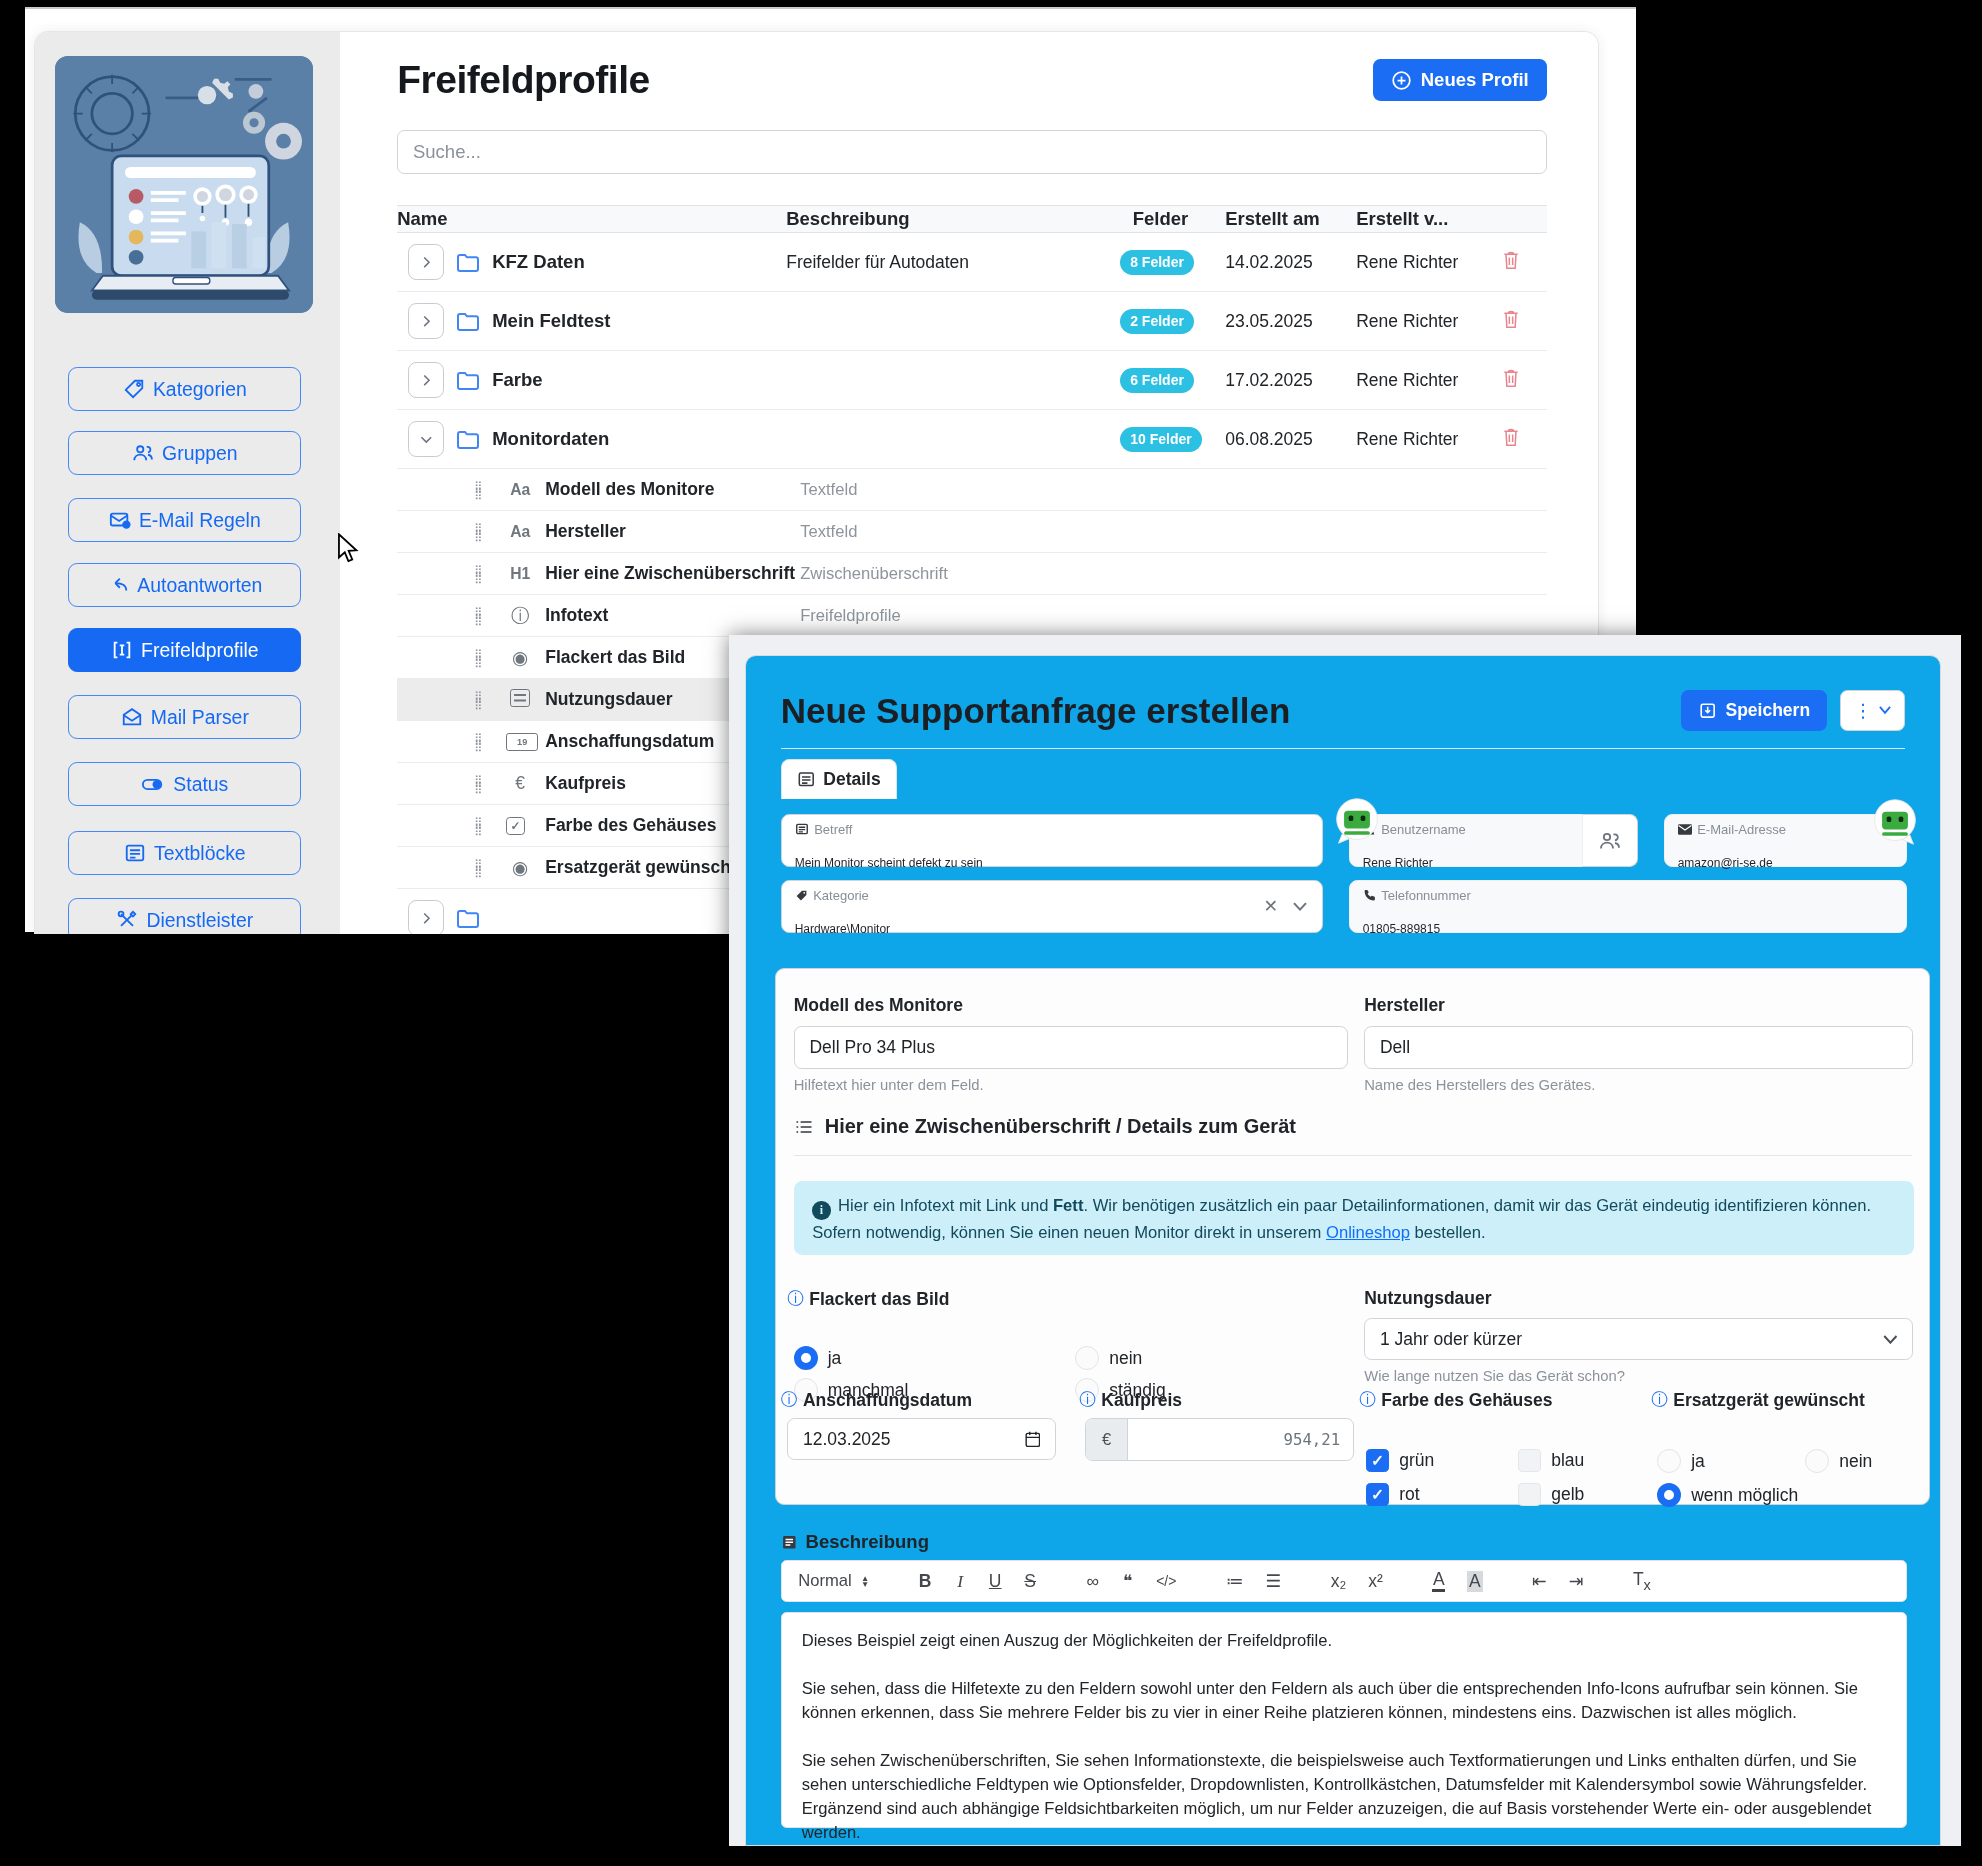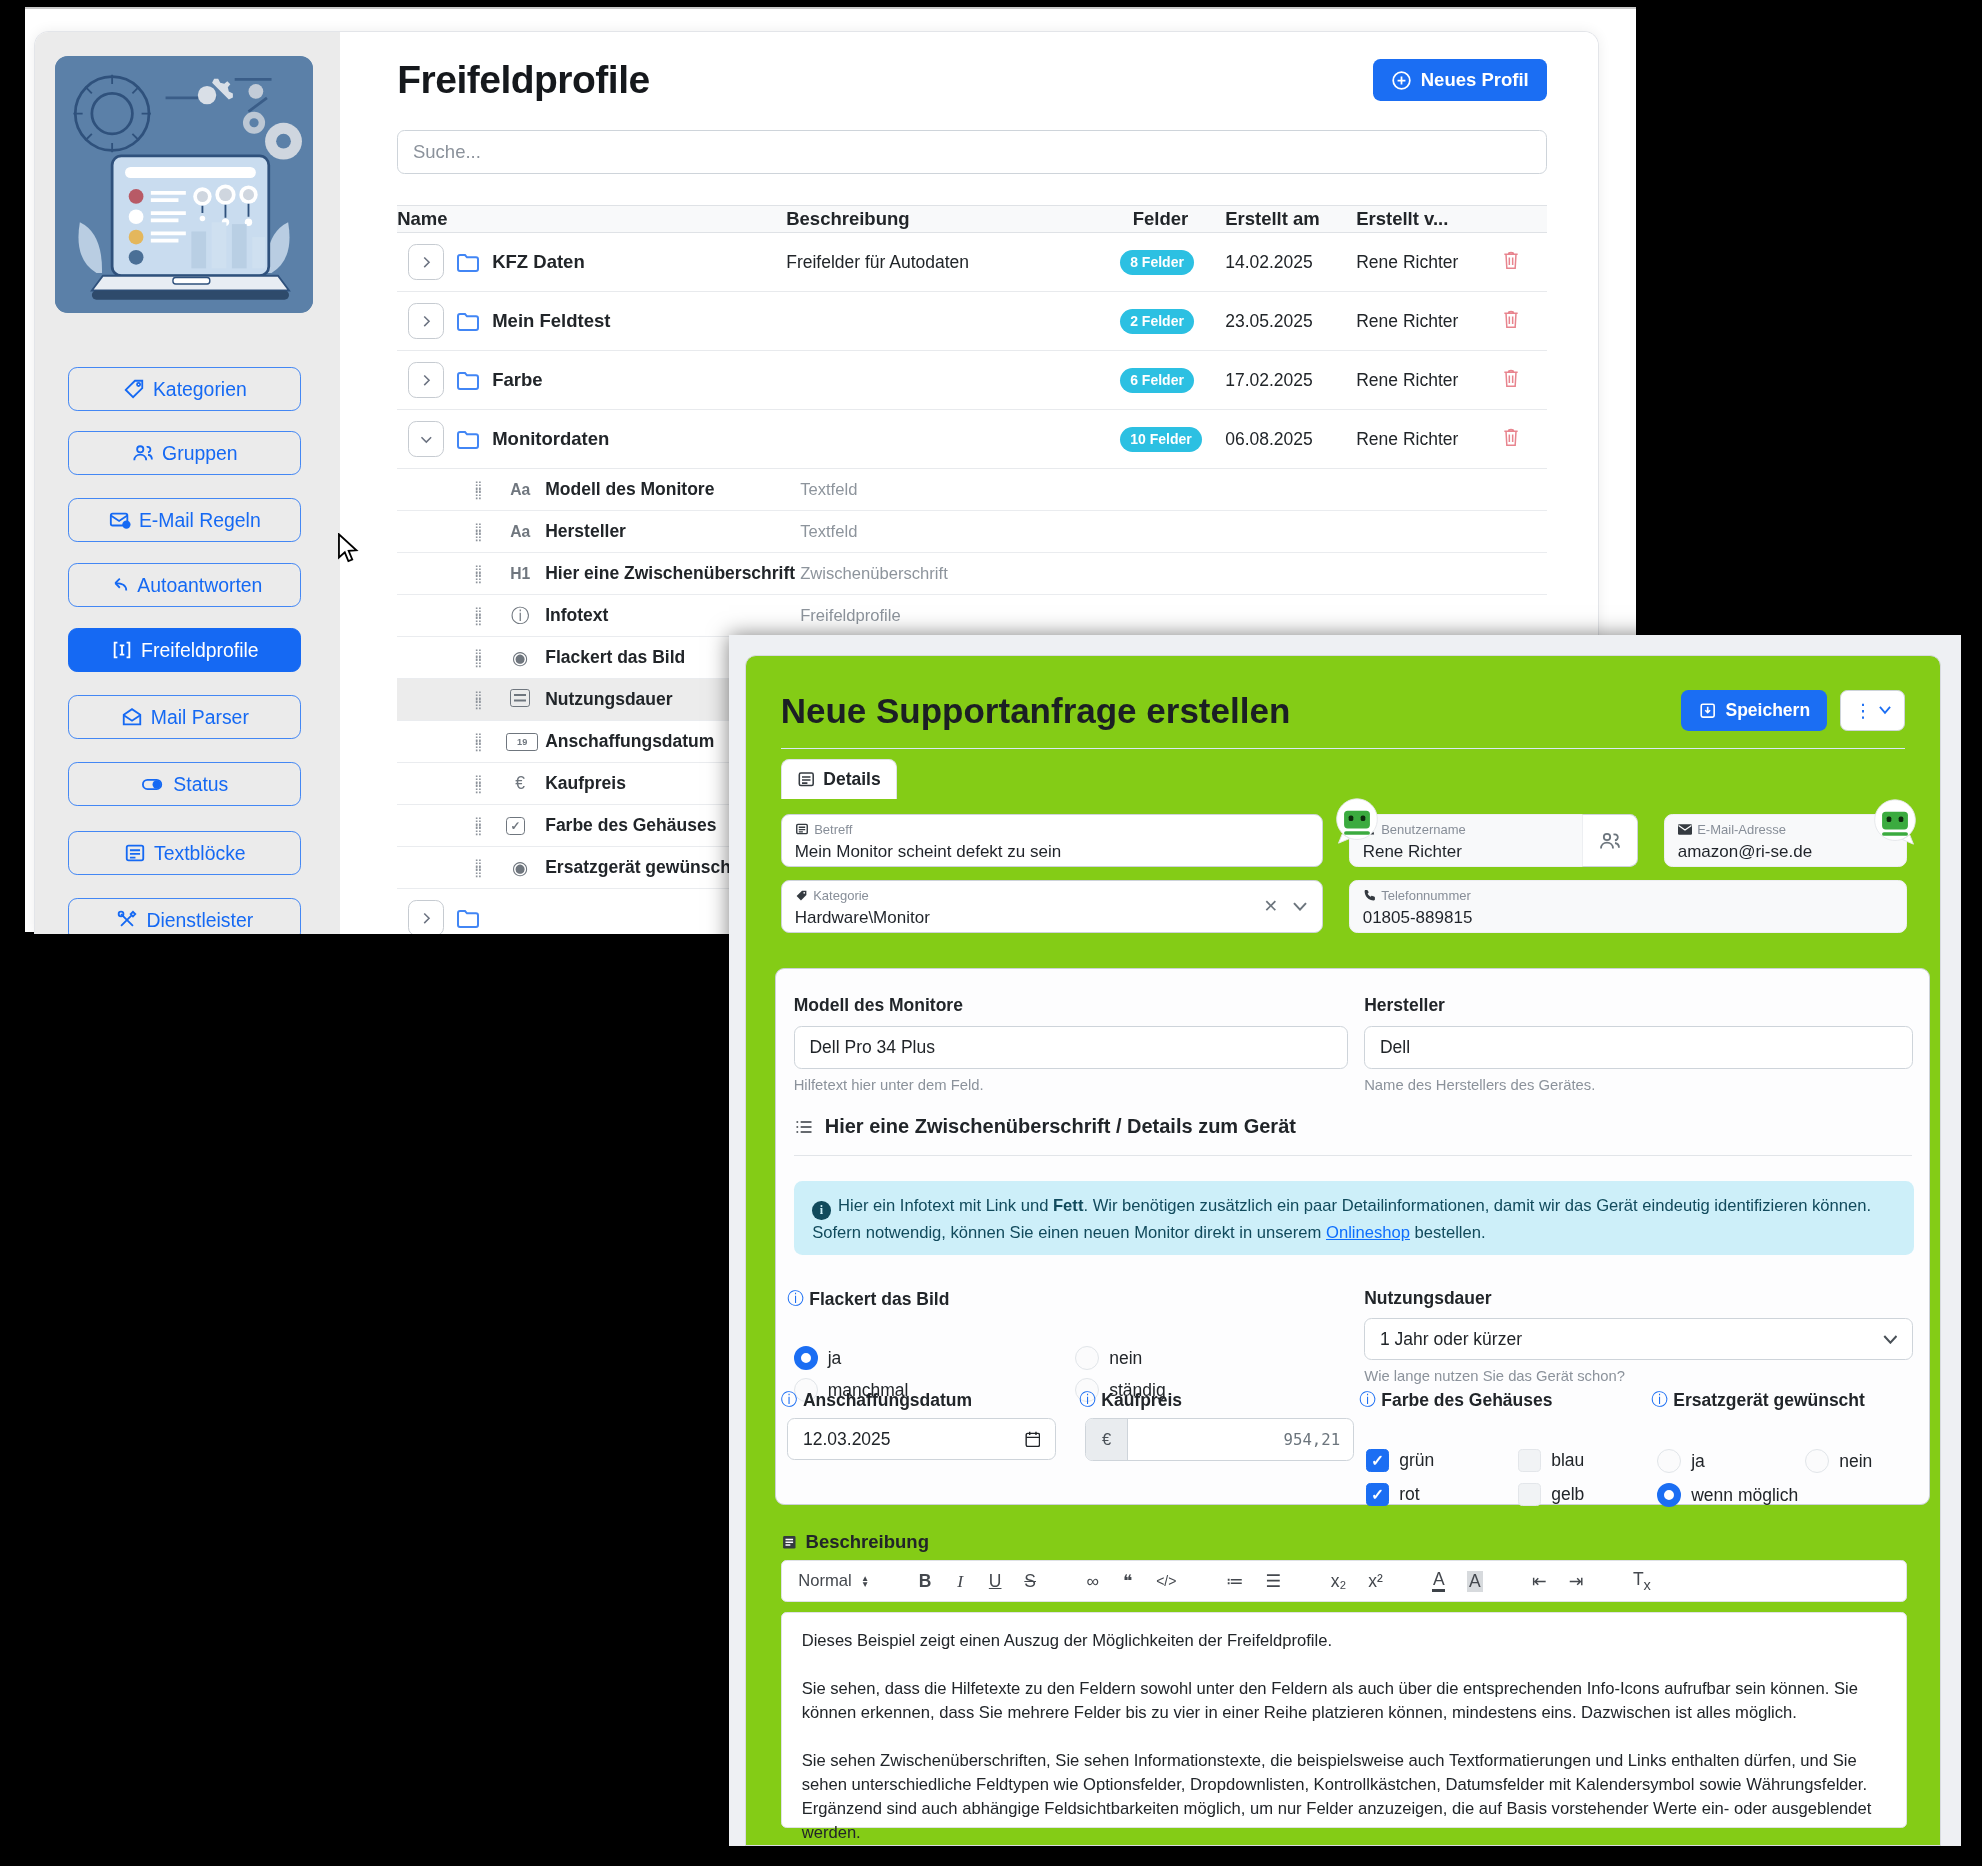--- a/index.html
+++ b/index.html
@@ -42,35 +42,35 @@
   .f-icon { position:absolute; left:109px; width:28px; text-align:center; color:#6f767e; font-size:15.7px; font-weight:bold; }
   .f-name { position:absolute; left:148px; font-size:17.5px; font-weight:600; color:#212529; }
   .f-type { position:absolute; left:403px; font-size:16.6px; color:#8d949c; }
   .mini-box { display:inline-block; width:20px; height:17.5px; border:1.4px solid #6f767e; border-radius:2.8px; position:relative; }
   .mini-box.lines::before { content:""; position:absolute; left:2.8px; right:2.8px; top:3.7px; height:1.8px; background:#6f767e; box-shadow:0 5.5px 0 #6f767e; }
   .mini-cal { font-size:9.2px; font-weight:bold; color:#6f767e; display:flex; align-items:center; justify-content:center; width:32px; height:18.5px; border:1.4px solid #6f767e; border-radius:2.8px; }
   .mini-check { font-size:12px; color:#6f767e; display:flex; align-items:center; justify-content:center; width:18.5px; height:18.5px; border:1.4px solid #6f767e; border-radius:3.7px; }
 
   
   .front-window { position:absolute; left:729px; top:635px; width:1232px; height:1211px; background:#eef0f3; box-shadow:0 0 20px rgba(0,0,0,.5); }
-  .card { position:absolute; left:15.7px; top:20px; width:1196px; height:1191px; background:#84cc16; border:0.9px solid #d8dbe0; border-radius:11px 11px 0 0; }
+  .card { position:absolute; left:15.7px; top:20px; width:1196px; height:1191px; background:#0ea5e9; border:0.9px solid #d8dbe0; border-radius:11px 11px 0 0; }
   .fw-header { position:absolute; left:35px; right:35px; top:28px; height:65px; display:flex; justify-content:space-between; align-items:center; border-bottom:1.8px solid #d9e8f7; padding-bottom:11px; }
   .fw-title { font-size:35px; font-weight:bold; color:#1b1f24; }
   .fw-actions { display:flex; gap:13px; }
   .btn-save { background:#1b6ef3; color:#fff; border:none; border-radius:7.4px; height:41px; padding:0 16.6px; font-size:17.5px; font-weight:700; display:flex; align-items:center; gap:8.3px; cursor:pointer; font-family:inherit; }
   .btn-menu { background:#fff; color:#1b6ef3; border:0.9px solid #ced4da; border-radius:7.4px; height:41px; width:65px; font-size:18.5px; display:flex; align-items:center; justify-content:center; gap:6.5px; cursor:pointer; font-family:inherit; }
   .tab { position:absolute; left:35px; top:103px; height:40px; border:0.9px solid #dee2e6; border-bottom:none; border-radius:8.3px 8.3px 0 0; display:flex; align-items:center; gap:7.4px; padding:0 15.7px; font-size:17.5px; font-weight:600; background:#fff; cursor:pointer; }
 
   .row1 { position:absolute; left:35px; top:158px; width:1126px; display:flex; gap:26px; }
   .row2 { position:absolute; left:35px; top:224px; width:1126px; display:flex; gap:26px; }
   .field { height:53px; border-radius:8.3px; padding:6.5px 13px; position:relative; background:#fff; border:0.9px solid #ced4da; }
   .field.ro { background:#f8f9fa; border:0.9px solid #edeff2; }
   .flabel { display:flex; align-items:center; gap:5.5px; font-size:13px; color:#878e98; }
   .flabel svg, .flabel span.lic { color:#343a40; }
-  .fvalue { font-size:17px; color:#1f2329; margin-top:5px; white-space:nowrap; }
+  .fvalue { font-size:12px; color:#1f2329; margin-top:19px; white-space:nowrap; }
   .fld-betreff, .fld-kategorie { width:542px; }
   .fld-user { width:234px; border-radius:8.3px 0 0 8.3px; }
   .user-btn { width:55px; height:53px; border:0.9px solid #ced4da; border-left:none; border-radius:0 8.3px 8.3px 0; background:#fff; display:flex; align-items:center; justify-content:center; cursor:pointer; color:#6c757d; }
   .fld-email { flex:1; }
   .fld-telefon { width:558px; }
   .kat-ctrl { position:absolute; right:14.8px; top:14.8px; display:flex; gap:14.8px; align-items:center; color:#6c757d; font-size:17.5px; }
   .robot-badge { position:absolute; width:48px; height:48px; z-index:5; }
 
   .gbox { position:absolute; left:29.5px; top:312px; width:1155px; height:537px; border:0.9px solid #ccd2d8; border-radius:9.2px; background:#fdfdfe; }
   .glabel { font-size:17.5px; font-weight:bold; color:#212529; }

